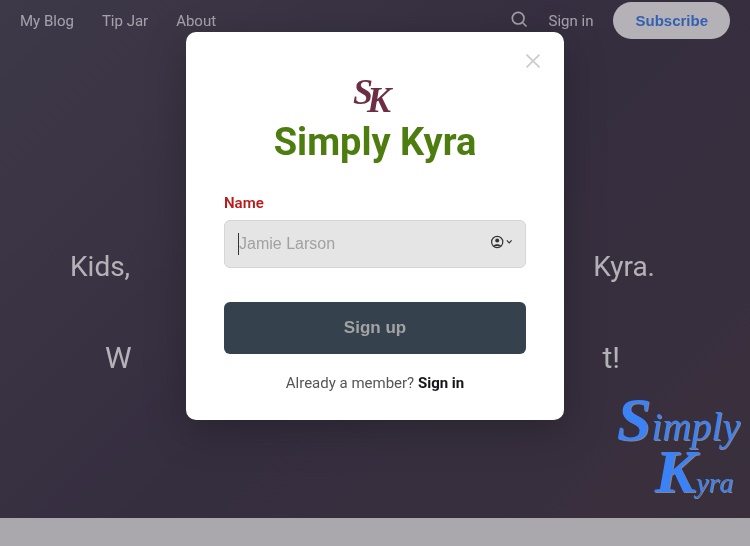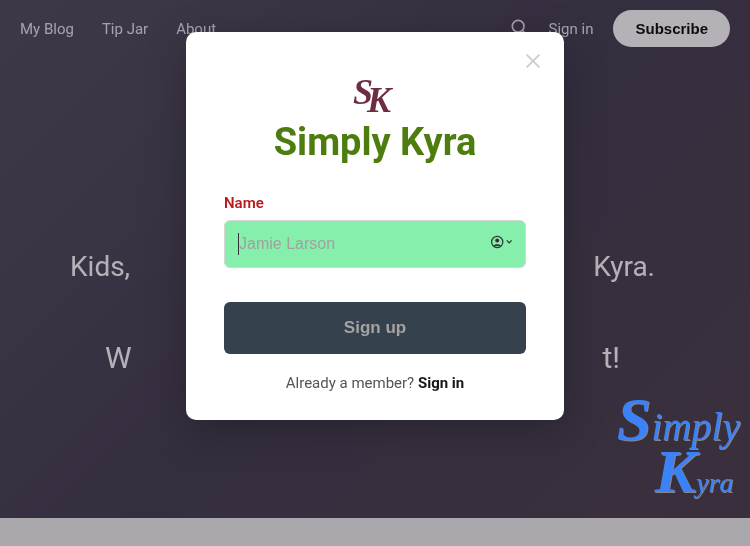--- a/index.html
+++ b/index.html
@@ -13,21 +13,21 @@
       font-family: -apple-system, BlinkMacSystemFont, "Segoe UI", Roboto, sans-serif;
       overflow: hidden;
       position: relative;
       background: linear-gradient(135deg, #4a4555 0%, #3d3548 50%, #443843 100%);
     }
     .nav {
       position: absolute;
       top: 0;
       left: 0;
       right: 0;
-      padding: 10px 20px;
+      padding: 2px 20px;
       display: flex;
       align-items: center;
       justify-content: space-between;
       z-index: 1;
     }
     .nav-left {
       display: flex;
       gap: 28px;
       align-items: center;
     }
@@ -44,21 +44,21 @@
     .nav-right a {
       color: #e8e5ec;
       font-size: 15px;
       text-decoration: none;
     }
     .search-icon {
       color: #e8e5ec;
     }
     .subscribe-btn {
       background: #fff;
-      color: #000000;
+      color: #3b82f6;
       border: none;
       border-radius: 24px;
       padding: 10px 22px;
       font-size: 15px;
       font-weight: 600;
       cursor: pointer;
     }
     .hero-text {
       position: absolute;
       top: 250px;
@@ -143,21 +143,21 @@
       margin-bottom: 8px;
     }
     .form-input {
       width: 100%;
       padding: 14px 40px 14px 14px;
       border: 1px solid #d6d6d6;
       border-radius: 6px;
       font-size: 16px;
       color: #15171a;
       outline: none;
-      background: #86efac;
+      background: #e5e5e5;
     }
     .form-input::placeholder {
       color: #a1a1a1;
     }
     .input-wrapper {
       position: relative;
     }
     .input-icon {
       position: absolute;
       right: 12px;

